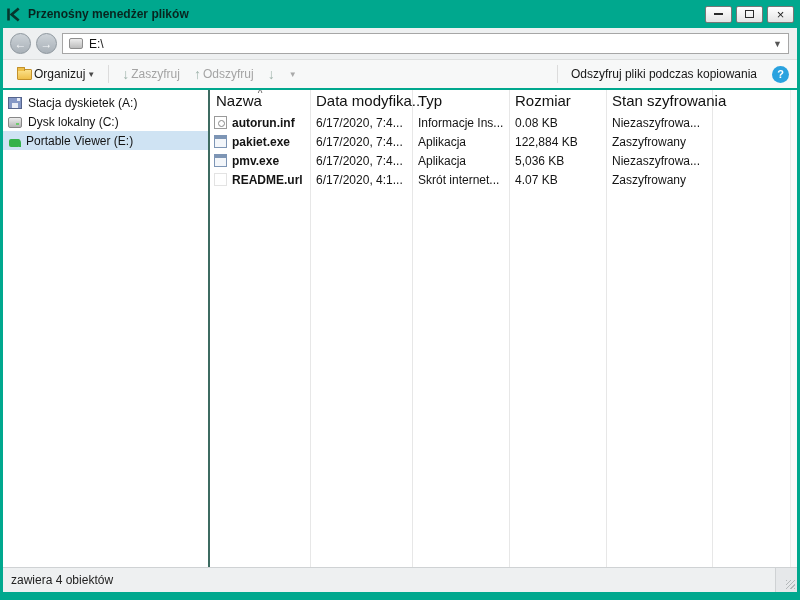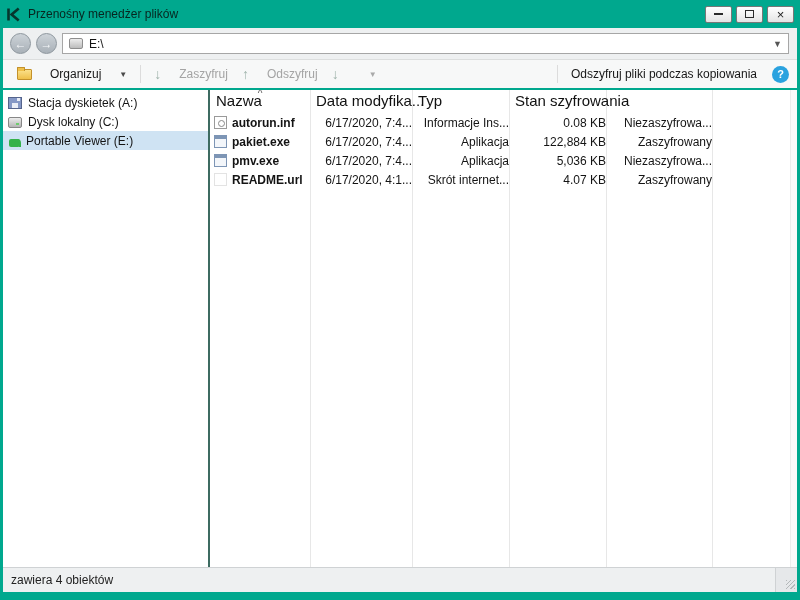--- a/index.html
+++ b/index.html
@@ -5,52 +5,52 @@
   html,body{margin:0;padding:0;}
   body{font-family:"Liberation Sans","DejaVu Sans",sans-serif;background:#9a9a9a;}
   *{box-sizing:border-box;}
   button{font-family:inherit;cursor:default;}
 
   .window{width:800px;height:600px;background:#00a88e;padding:0 3px 8px 3px;display:flex;flex-direction:column;}
 
   
   .titlebar{height:28px;display:flex;align-items:center;gap:7px;padding:0 3px;}
   .logo svg{display:block;}
-  .title{flex:1;font-size:12px;font-weight:normal;color:#07251f;white-space:nowrap;}
+  .title{flex:1;font-size:12px;font-weight:bold;color:#07251f;white-space:nowrap;}
   .win-controls{display:flex;gap:4px;}
   .wbtn{width:27px;height:17px;background:linear-gradient(#ffffff,#e4e4e4);border:1px solid #777;border-radius:2px;display:flex;align-items:center;justify-content:center;padding:0;}
   .g-min{width:9px;height:2px;background:#2a2a2a;}
   .g-max{width:9px;height:8px;border:1px solid #2a2a2a;}
   .g-close{font-size:13px;color:#1d1d1d;line-height:1;}
 
   .app-body{flex:1;min-height:0;background:#fff;display:flex;flex-direction:column;}
 
   
   .navbar{height:32px;background:#eef0f1;border-bottom:1px solid #dcdede;display:flex;align-items:center;gap:5px;padding:0 8px 0 7px;}
   .navbtn{width:21px;height:21px;border-radius:50%;border:1px solid #8d969d;background:linear-gradient(#cdd3d8,#a9b1b8);color:#f6f8f9;font-size:12px;line-height:1;display:flex;align-items:center;justify-content:center;padding:0;}
   .addressbar{flex:1;height:21px;background:#fff;border:1px solid #a6a6a6;display:flex;align-items:center;gap:6px;padding:0 6px;font-size:12px;color:#111;}
   .addr-drive{width:14px;height:11px;background:linear-gradient(#ededed,#bcbcbc);border:1px solid #8e8e8e;border-radius:2px;flex:none;}
   .addr-chev{margin-left:auto;color:#555;font-size:9px;}
 
   
   .toolbar{height:30px;background:#f7f8f8;display:flex;align-items:center;padding:0 8px;gap:2px;border-bottom:2px solid #00a88e;}
-  .tbtn{display:flex;align-items:center;gap:18px;font-size:12px;background:none;border:none;padding:3px 6px;color:#181818;white-space:nowrap;text-align:right;}
+  .tbtn{display:flex;align-items:center;gap:2px;font-size:12px;background:none;border:none;padding:3px 6px;color:#181818;white-space:nowrap;text-align:right;}
   .tbtn.disabled{color:#a4a4a4;}
   .caret{font-size:8px;color:#4a4a4a;}
   .tbtn.disabled .caret{color:#a9a9a9;}
   .caret-gap{margin-left:12px;}
   .tsep{width:1px;height:18px;background:#dcdcdc;margin:0 5px;flex:none;}
   .spacer{flex:1;}
   .arrow{font-size:14px;font-weight:bold;color:#9fb3ab;line-height:1;}
   .folder-icon{width:15px;height:11px;background:linear-gradient(#fbe08a,#efc04a);border:1px solid #c3912b;border-radius:1px;position:relative;flex:none;}
   .folder-icon::before{content:"";position:absolute;top:-3px;left:-1px;width:6px;height:3px;background:#efc04a;border:1px solid #c3912b;border-bottom:none;border-radius:1px 1px 0 0;}
   .help-icon{width:17px;height:17px;border-radius:50%;background:#2aa2df;color:#fff;font-weight:bold;font-size:11px;display:flex;align-items:center;justify-content:center;margin-left:7px;flex:none;}
 
   
-  .content{flex:1;min-height:0;display:flex;background:#e5e5e5;text-align:right;}
+  .content{flex:1;min-height:0;display:flex;background:#e5e5e5;}
   .sidebar{width:205px;background:#fff;padding-top:3px;overflow:hidden;flex:none;}
   .drive-item{height:19px;display:flex;align-items:center;gap:6px;padding:0 5px;font-size:12px;color:#141414;white-space:nowrap;}
   .drive-item.selected{background:#cfe3f3;}
   .di{width:14px;height:13px;position:relative;flex:none;}
   .di-floppy{background:#8598c6;border:1px solid #55648c;height:12px;margin-top:1px;}
   .di-floppy::after{content:"";position:absolute;left:3px;bottom:0;width:6px;height:5px;background:#e9edf6;}
   .di-floppy::before{content:"";position:absolute;right:1px;top:0;width:3px;height:3px;background:#e9edf6;}
   .di-hdd{background:linear-gradient(#ececec,#b5b5b5);border:1px solid #878787;border-radius:2px;height:11px;margin-top:2px;}
   .di-hdd::after{content:"";position:absolute;right:2px;bottom:2px;width:3px;height:2px;background:#6ecc6e;}
   .di-dvd{background:linear-gradient(#ececec,#b5b5b5);border:1px solid #878787;border-radius:2px;height:12px;}
@@ -178,20 +178,23 @@
             <div class="hcell c0">
               <span class="sort"></span>
               <span class="htext">Nazwa</span>
             </div>
             <div class="hcell c1">
               <span class="htext">Data modyfika...</span>
             </div>
             <div class="hcell c2">
               <span class="htext">Typ</span>
             </div>
+            <div class="hcell c3">
+              <span class="htext">Rozmiar</span>
+            </div>
             <div class="hcell c4">
               <span class="htext">Stan szyfrowania</span>
             </div>
           </div>
         <div>
             <div class="filerow">
               <div class="cell name c0">
                 <span class="ficon fi-inf"></span>
                 <span class="ftext">autorun.inf</span>
               </div>

